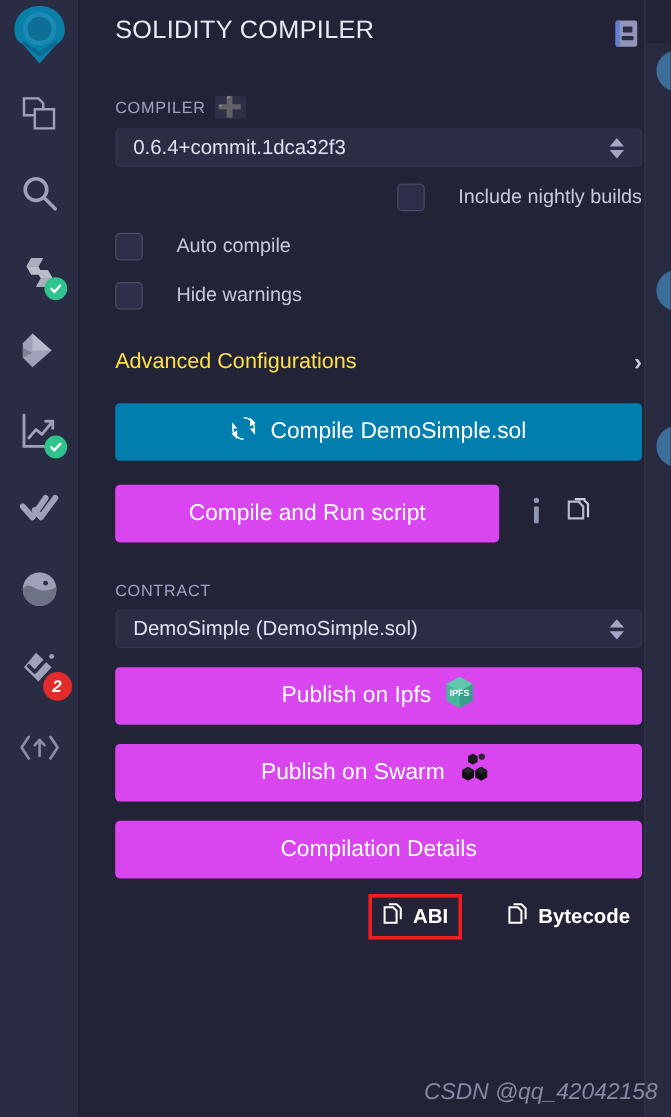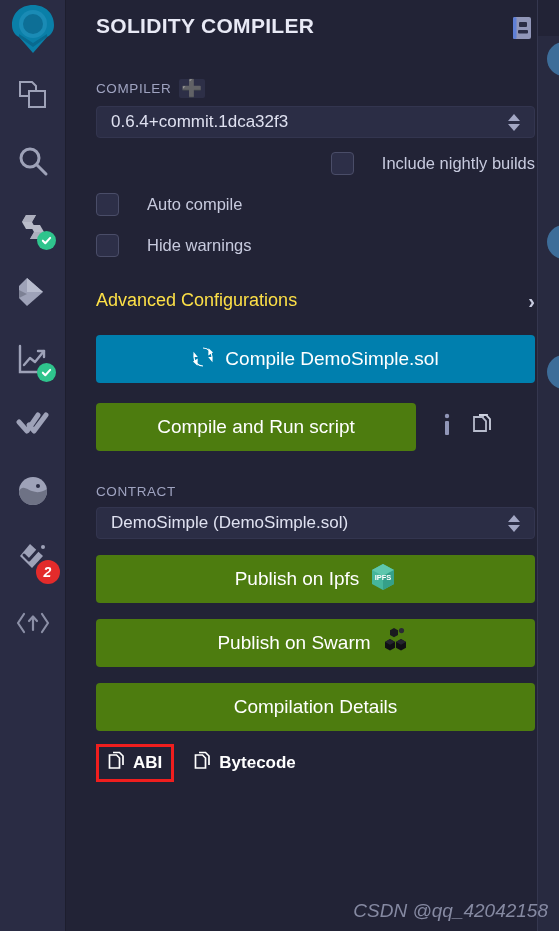--- a/index.html
+++ b/index.html
@@ -74,21 +74,21 @@
   .panel-header {
     display: flex;
     align-items: flex-start;
     justify-content: space-between;
     padding-top: 14px;
   }
   .panel-title {
     color: #e8e9f5;
     font-size: 21px;
     letter-spacing: 0.3px;
-    font-weight: 700;
+    font-weight: 400;
   }
   .doc-icon { cursor: pointer; padding: 2px; }
 
   .section-label {
     color: #9fa3c0;
     font-size: 13.5px;
     letter-spacing: 0.6px;
     margin-top: 33px;
     display: flex;
     align-items: center;
@@ -176,21 +176,21 @@
     font-size: 19px;
     color: #ffffff;
     font-family: "Liberation Sans", sans-serif;
     cursor: pointer;
     display: flex;
     align-items: center;
     justify-content: center;
     gap: 11px;
   }
   .btn-primary { background: #007fae; margin-top: 24px; }
-  .btn-secondary { background: #4d7c0f; }
+  .btn-secondary { background: #d946ef; }
 
   .run-row {
     margin-top: 20px;
     display: flex;
     align-items: center;
     gap: 0;
   }
   .run-row .btn-secondary { width: 320px; flex: 0 0 320px; }
   .run-icons {
     display: flex;
@@ -200,21 +200,22 @@
   }
   .mini-icon { cursor: pointer; }
 
   .publish-btn { margin-top: 16px; }
   .details-btn { margin-top: 16px; }
 
   .abi-row {
     margin-top: 13px;
     display: flex;
     align-items: center;
-    gap: 6px;
+    justify-content: flex-end;
+    gap: 24px;
     position: relative;
   }
   .abi-item {
     display: flex;
     align-items: center;
     gap: 8px;
     color: #ffffff;
     font-size: 17px;
     font-weight: bold;
     cursor: pointer;

